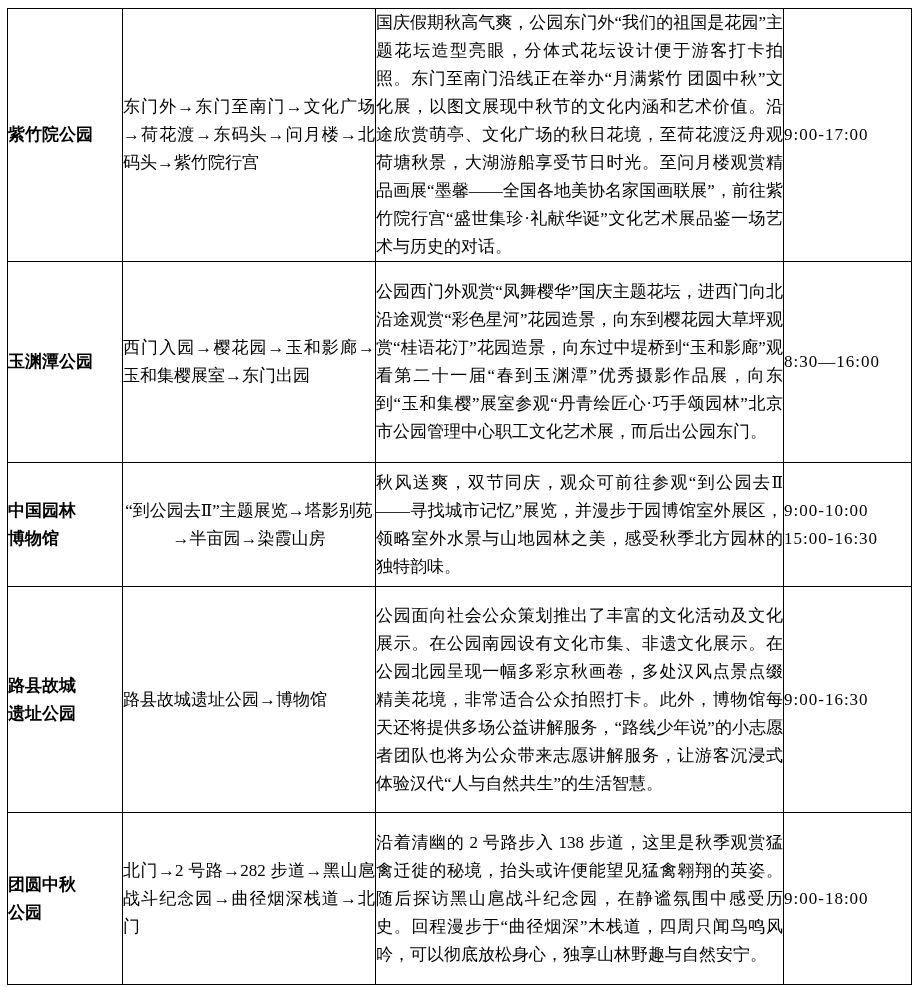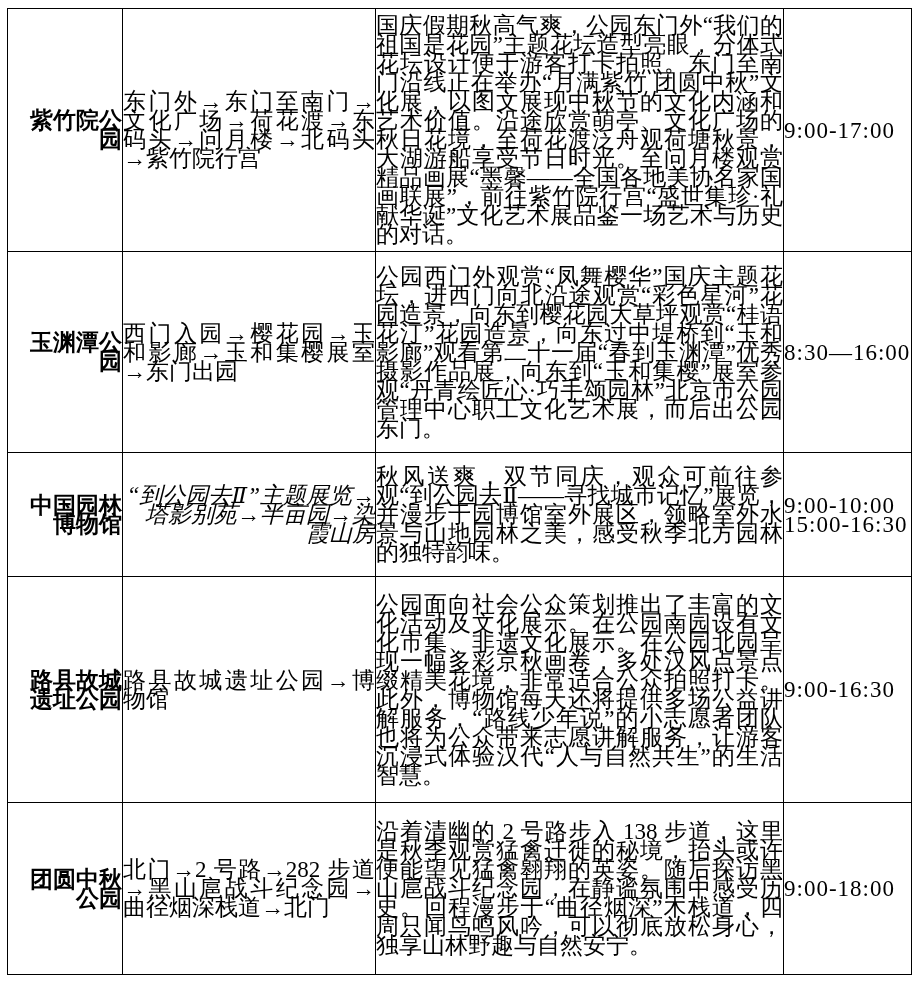--- a/index.html
+++ b/index.html
@@ -16,49 +16,48 @@
   }
   table.doc-table {
     border-collapse: collapse;
     table-layout: fixed;
     width: 904px;
     margin: 8px 0 0 7px;
   }
   table.doc-table td {
     border: 1.5px solid #000000;
     vertical-align: middle;
-    font-size: 23px;
-    line-height: 19px;
+    font-size: 17px;
+    line-height: 28px;
     padding: 0;
   }
   col.c-park  { width: 115px; }
   col.c-route { width: 253px; }
   col.c-desc  { width: 408px; }
   col.c-hours { width: 128px; }
 
   tr.r1 { height: 243px; }
   tr.r2 { height: 201px; }
   tr.r3 { height: 124px; }
   tr.r4 { height: 226px; }
   tr.r5 { height: 172px; }
 
   td.park {
     font-weight: bold;
-    text-align: right;
+    text-align: left;
     white-space: pre-line;
     font-size: 18px;
   }
   td.route {
     padding: 4px 9px;
     text-align: justify;
     text-justify: inter-character;
   }
   tr.r3 td.route {
-    text-align: right;
-    font-style: italic;
+    text-align: center;
   }
   td.desc {
     padding: 4px 8px;
     text-align: justify;
     text-justify: inter-character;
   }
   td.hours {
     padding-left: 8px;
     white-space: pre-line;
     letter-spacing: 1px;

